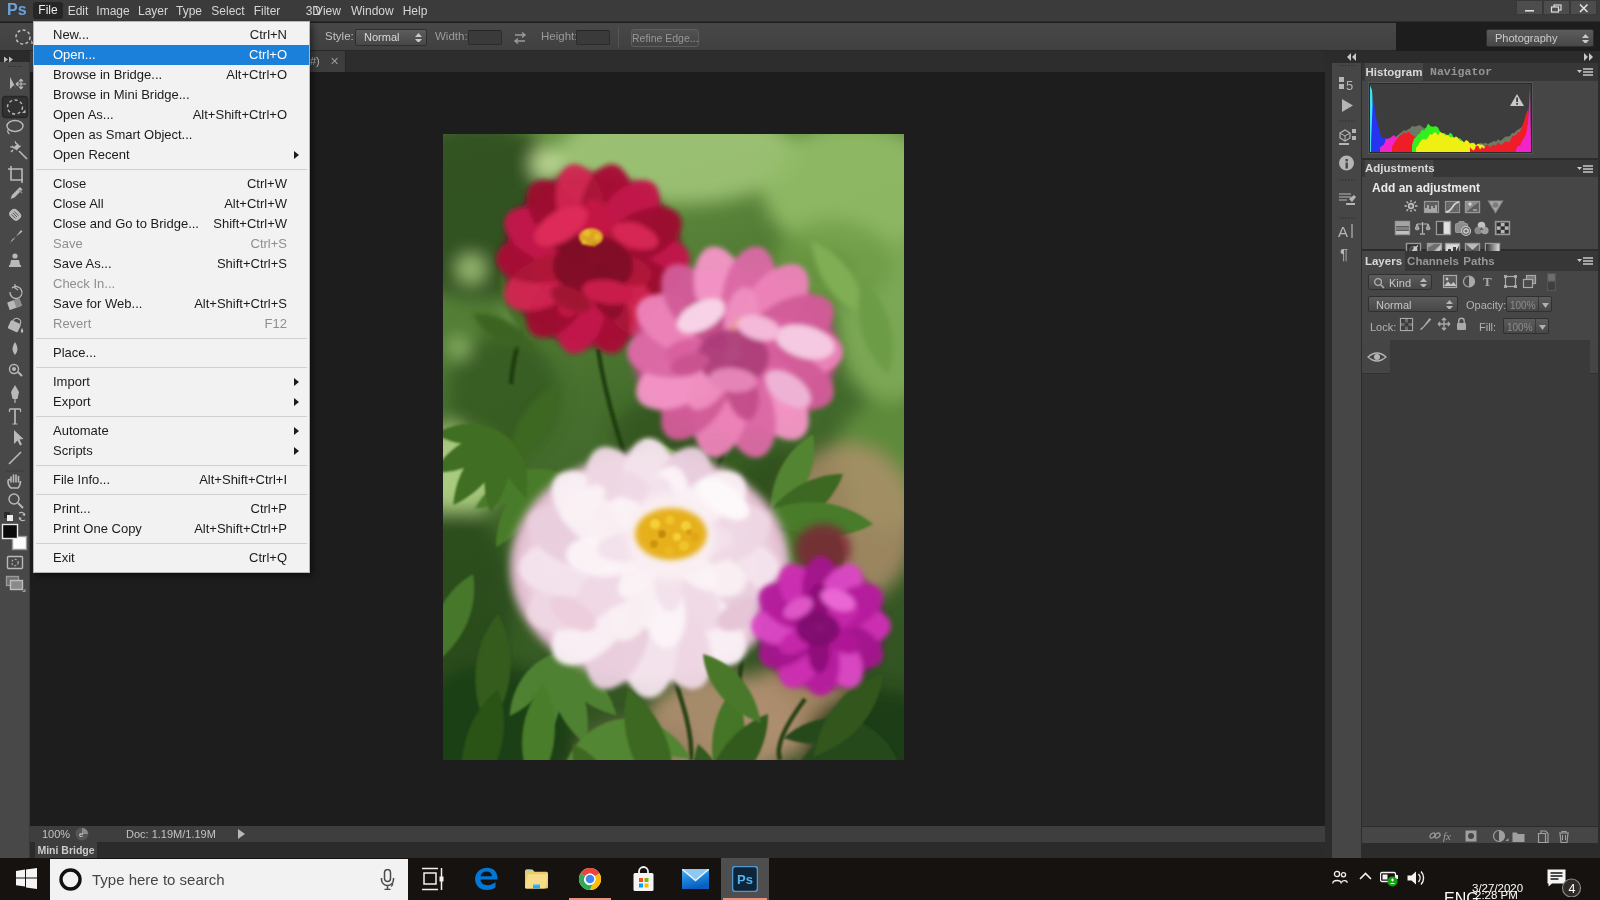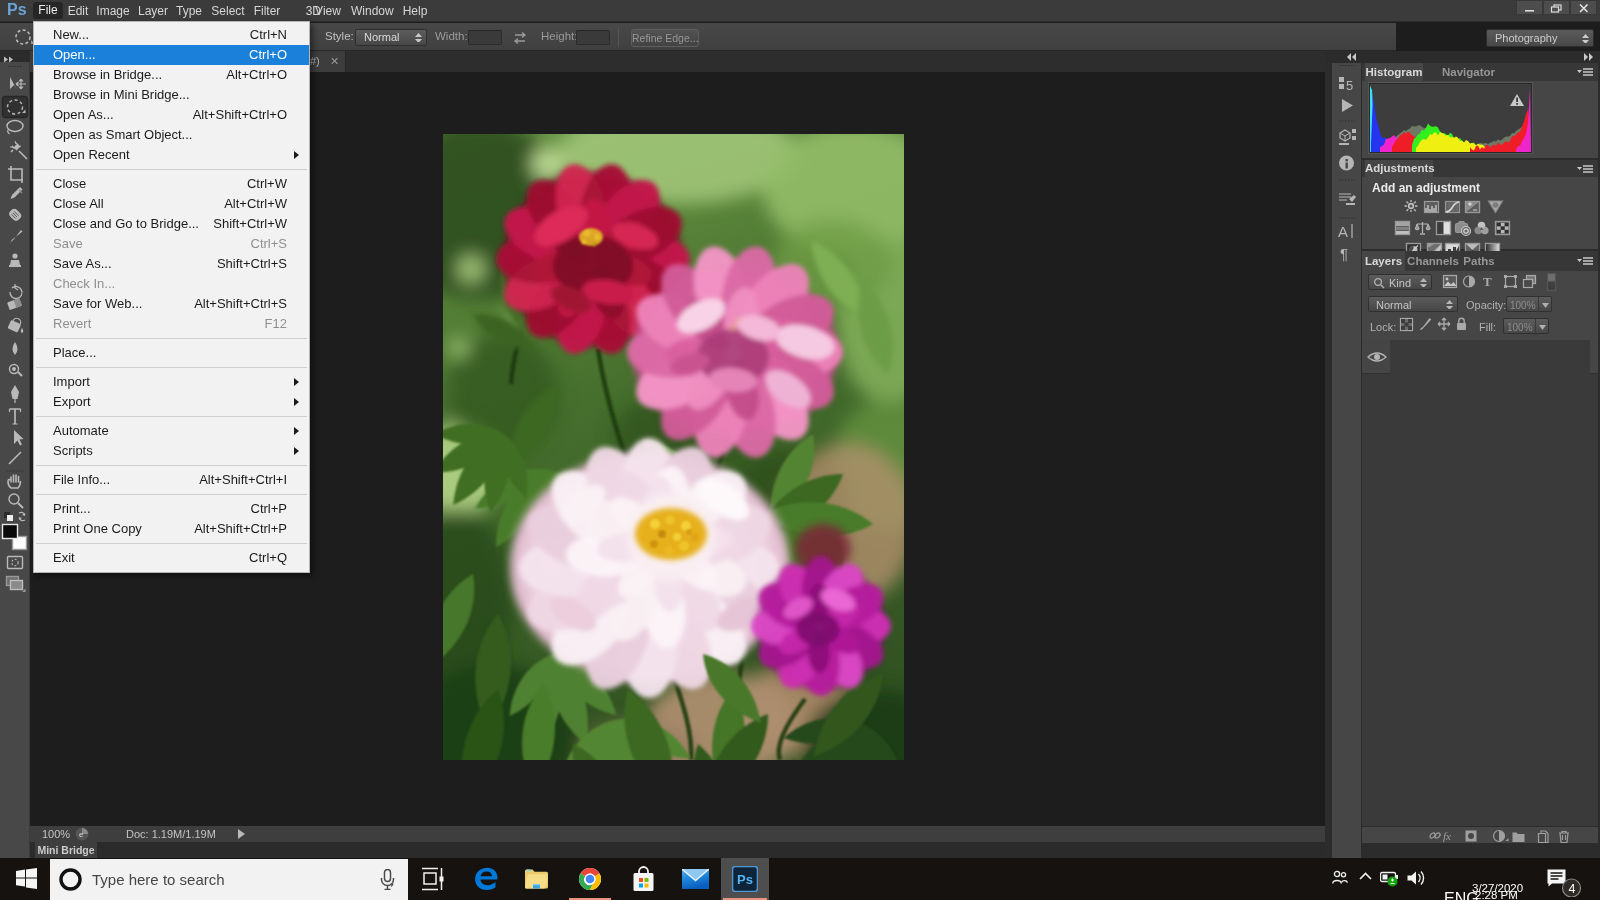--- a/index.html
+++ b/index.html
@@ -563,21 +563,21 @@
       <text x="6" y="174" font-size="15" fill="#b5b5b5" stroke="none" font-family="Liberation Sans">A</text>
         <path d="M20 161 v14" stroke-width="1.2"></path>
 
       <text x="8" y="196" font-size="15" fill="#b5b5b5" stroke="none" font-family="Liberation Sans">¶</text>
     </svg>
   </div>
   <div id="panels">
 
     <div class="ptabrow">
       <div class="ptab" style="left:3px;width:58px;">Histogram</div>
-      <div class="ptab inactive" style="left:80px;width:50px;">Navigator</div>
+      <div class="ptab inactive" style="left:68px;width:50px;font-family:Liberation Mono, monospace;">Navigator</div>
       <svg class="pmenu" width="16" height="9">
           <path d="M0 2 L5 2 L2.5 5 Z" fill="#c9c9c9"></path>
           <path d="M6 1 h10 M6 4 h10 M6 7 h10" stroke="#c9c9c9" stroke-width="1.6"></path>
         </svg>
     </div>
     <div class="pbody" style="height:77px;">
       <div style="position:absolute;left:7px;top:2px;width:163px;height:70px;background:#3d3d3d;border:1px solid #2a2a2a;outline:1px solid #555;">
         <svg width="161" height="68" style="position:absolute;left:0;top:0;">
           <polygon points="6,68 6,52.7 8,54.9 10,55.0 12,57.8 14,57.6 16,56.3 18,55.8 20,56.7 22,55.7 24,53.7 26,52.4 28,51.1 30,49.2 32,48.1 34,46.1 36,47.0 38,45.2 40,44.4 42,42.1 44,42.6 46,42.4 48,41.5 50,41.2 52,42.8 54,44.1 56,43.7 58,46.1 60,46.4 62,48.4 64,50.8 66,49.8 68,51.2 70,51.9 72,53.0 74,54.2 76,56.8 78,56.6 80,57.9 82,58.0 84,59.5 86,59.3 88,58.0 90,60.0 92,58.9 94,59.9 96,60.2 98,58.9 100,58.8 102,59.9 104,59.5 106,60.8 108,60.5 110,58.7 112,59.5 114,59.4 116,58.7 118,60.2 120,58.8 122,58.3 124,56.8 126,57.8 128,55.2 130,56.7 132,55.8 134,53.8 136,52.6 138,52.6 140,51.9 142,49.1 144,49.2 146,47.0 148,45.5 150,44.6 152,42.8 154,41.4 156,38.8 158,39.0 160,36.3 161,68" fill="#6f7a66"></polygon>
           <polygon points="0,68 0,1.4 2,5.9 4,38.9 6,57.1 8,59.1 10,62.3 12,63.4 12,68" fill="#3ae2f2"></polygon>

